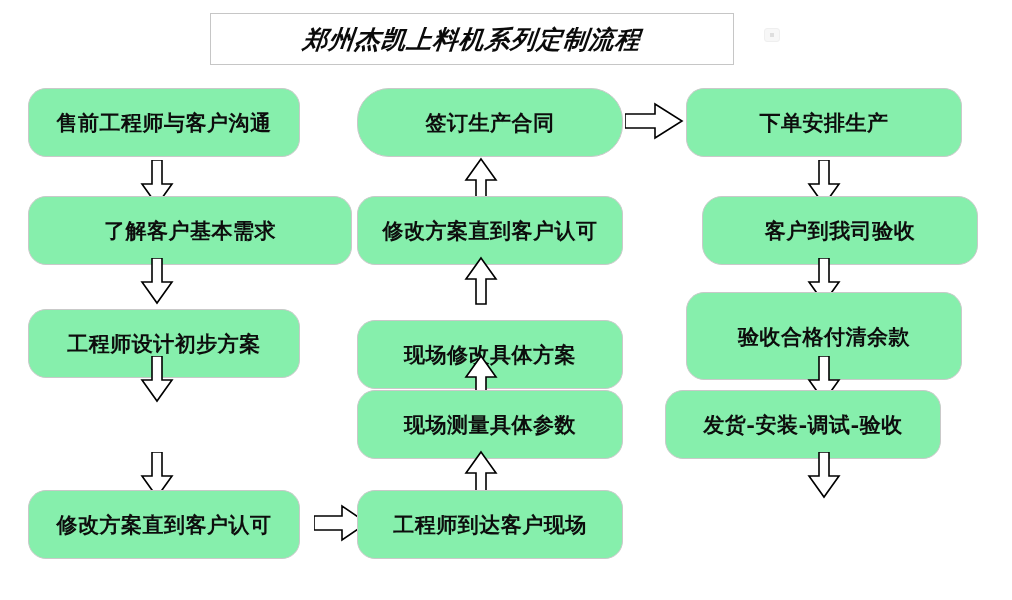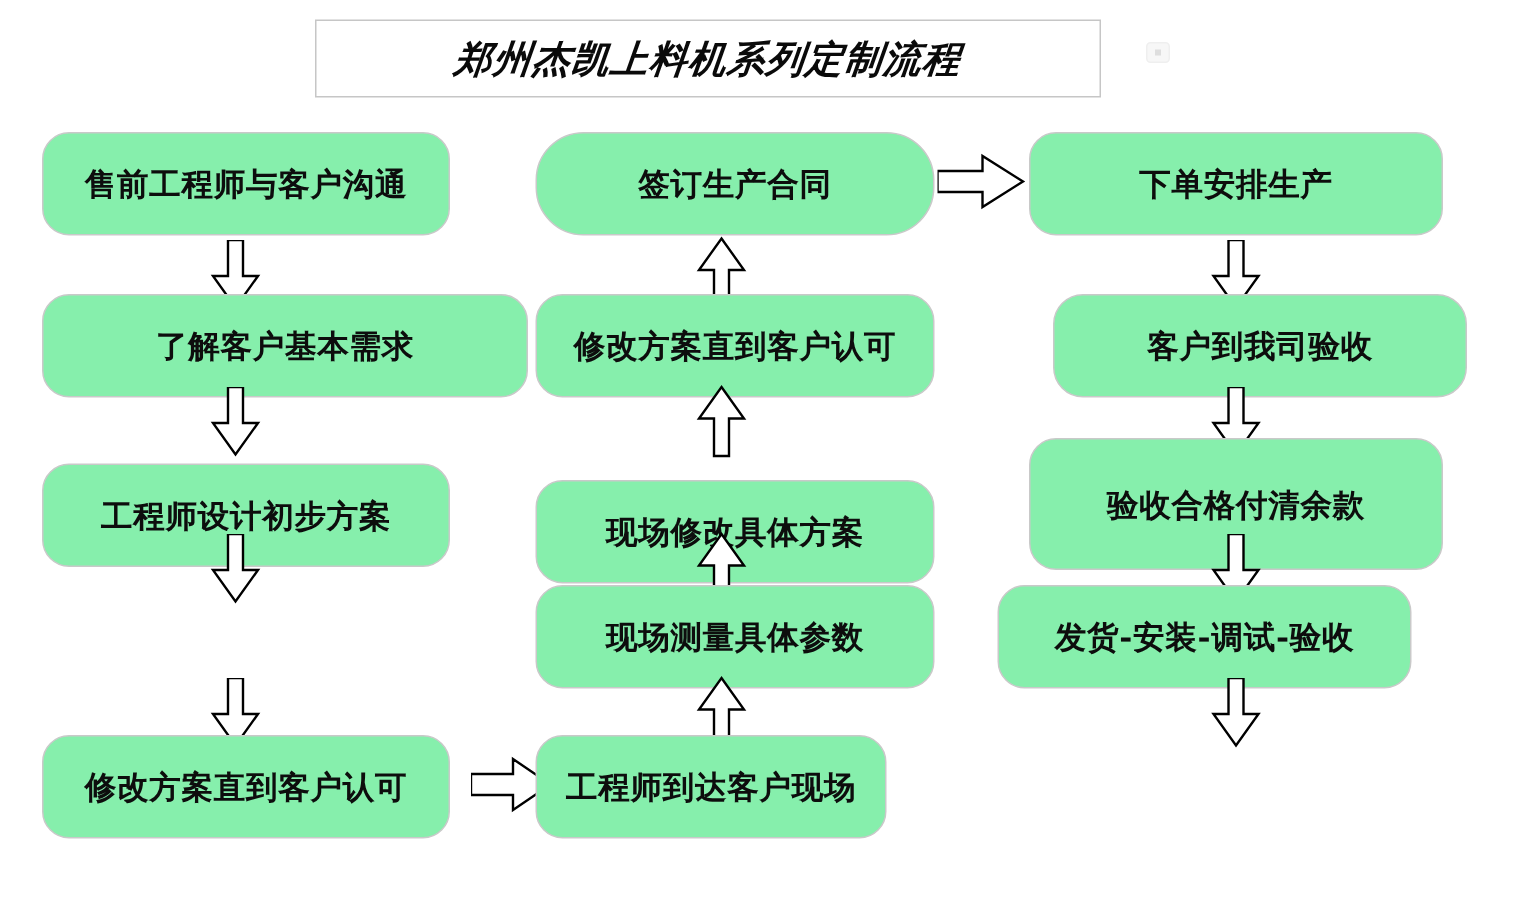--- a/index.html
+++ b/index.html
@@ -174,21 +174,21 @@
 
   <div class="node" style="left:357px; top:390px; width:266px; height:69px;">
     <span class="node-label">现场测量具体参数</span>
   </div>
   <div class="arrow" style="left:463px; top:450px;">
     <svg width="36" height="50" viewBox="0 0 36 50">
         <polygon points="18,2 33,23 23,23 23,48 13,48 13,23 3,23" fill="#ffffff" stroke="#000000" stroke-width="1.6"></polygon>
       </svg>
   </div>
 
-  <div class="node" style="left:357px; top:490px; width:234px; height:69px;">
+  <div class="node" style="left:357px; top:490px; width:266px; height:69px;">
     <span class="node-label">工程师到达客户现场</span>
   </div>
 
   <div class="arrow" style="left:625px; top:101px;">
     <svg width="60" height="42" viewBox="0 0 60 42">
         <polygon points="0,13 30,13 30,3 57,20 30,37 30,27 0,27" fill="#ffffff" stroke="#000000" stroke-width="1.6"></polygon>
       </svg>
   </div>
 
   <div class="node" style="left:686px; top:88px; width:276px; height:69px;">

